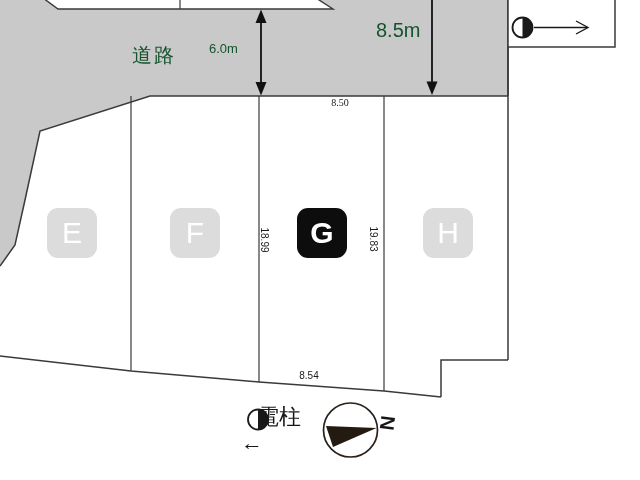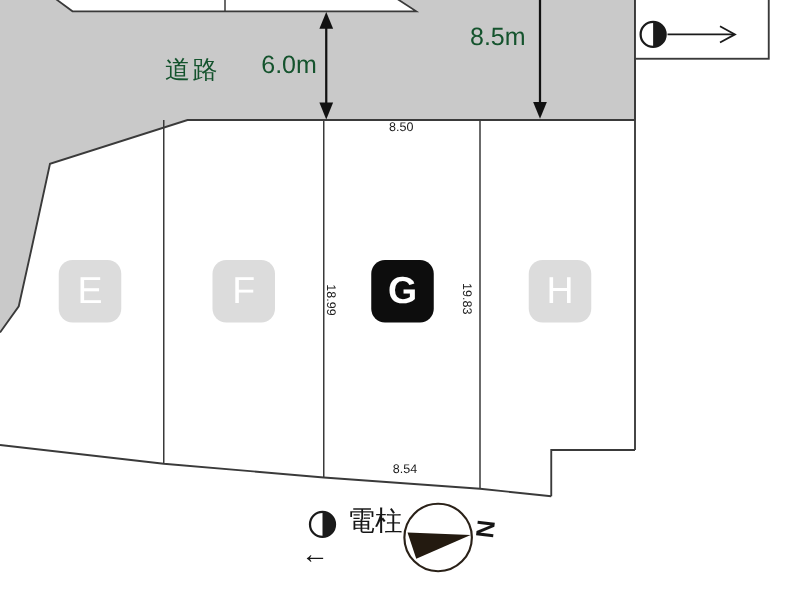--- a/index.html
+++ b/index.html
@@ -3,38 +3,38 @@
 <meta charset="utf-8">
 <style>
   html,body{margin:0;padding:0;background:#fff;}
   .stage{
     position:relative;width:640px;height:480px;background:#ffffff;overflow:hidden;
     font-family:"Liberation Sans","DejaVu Sans",sans-serif;
   }
   .stage svg{position:absolute;left:0;top:0;}
   .t{position:absolute;white-space:nowrap;color:#14532d;}
   .road-label{left:132px;top:42px;font-size:20px;letter-spacing:2px;}
-  .road-width{left:209px;top:41px;font-size:20px;}
+  .road-width{left:209px;top:41px;font-size:13px;}
   .road-setback{left:376px;top:19px;font-size:20px;}
   .dim{font-size:10px;color:#1a1a1a;}
-  .dim-top{left:321px;top:97px;transform:translateX(-50%);}
-  .dim-bottom{left:324px;top:370px;transform:translateX(-50%);}
+  .dim-top{left:340px;top:97px;transform:translateX(-50%);font-family:Liberation Serif, serif;}
+  .dim-bottom{left:309px;top:370px;transform:translateX(-50%);}
   .dim-left{left:264px;top:240px;transform:translate(-50%,-50%) rotate(90deg);}
   .dim-right{left:373px;top:239px;transform:translate(-50%,-50%) rotate(90deg);}
   .badge{
     position:absolute;width:50px;height:50px;border-radius:11px;background:#dcdcdc;
     color:#ffffff;font-size:30px;display:flex;align-items:center;justify-content:center;
   }
   .badge.active{background:#0d0d0d;font-weight:bold;}
   .badge-e{left:47px;top:208px;}
   .badge-f{left:170px;top:208px;}
   .badge-g{left:297px;top:208px;}
   .badge-h{left:423px;top:208px;}
   .legend-label{font-size:22px;color:#161616;}
-  .legend-pole-label{left:278px;top:402px;}
+  .legend-pole-label{left:257px;top:402px;}
   .legend-guy-label{left:270px;top:430px;}
   .legend-guy-symbol{left:241px;top:430px;font-size:22px;color:#161616;}
   .north-label{left:387px;top:423px;font-size:20px;font-weight:bold;color:#161616;
     transform:translate(-50%,-50%) rotate(97deg);}
 </style>
 </head>
 <body>
 
 <div class="stage">
 

